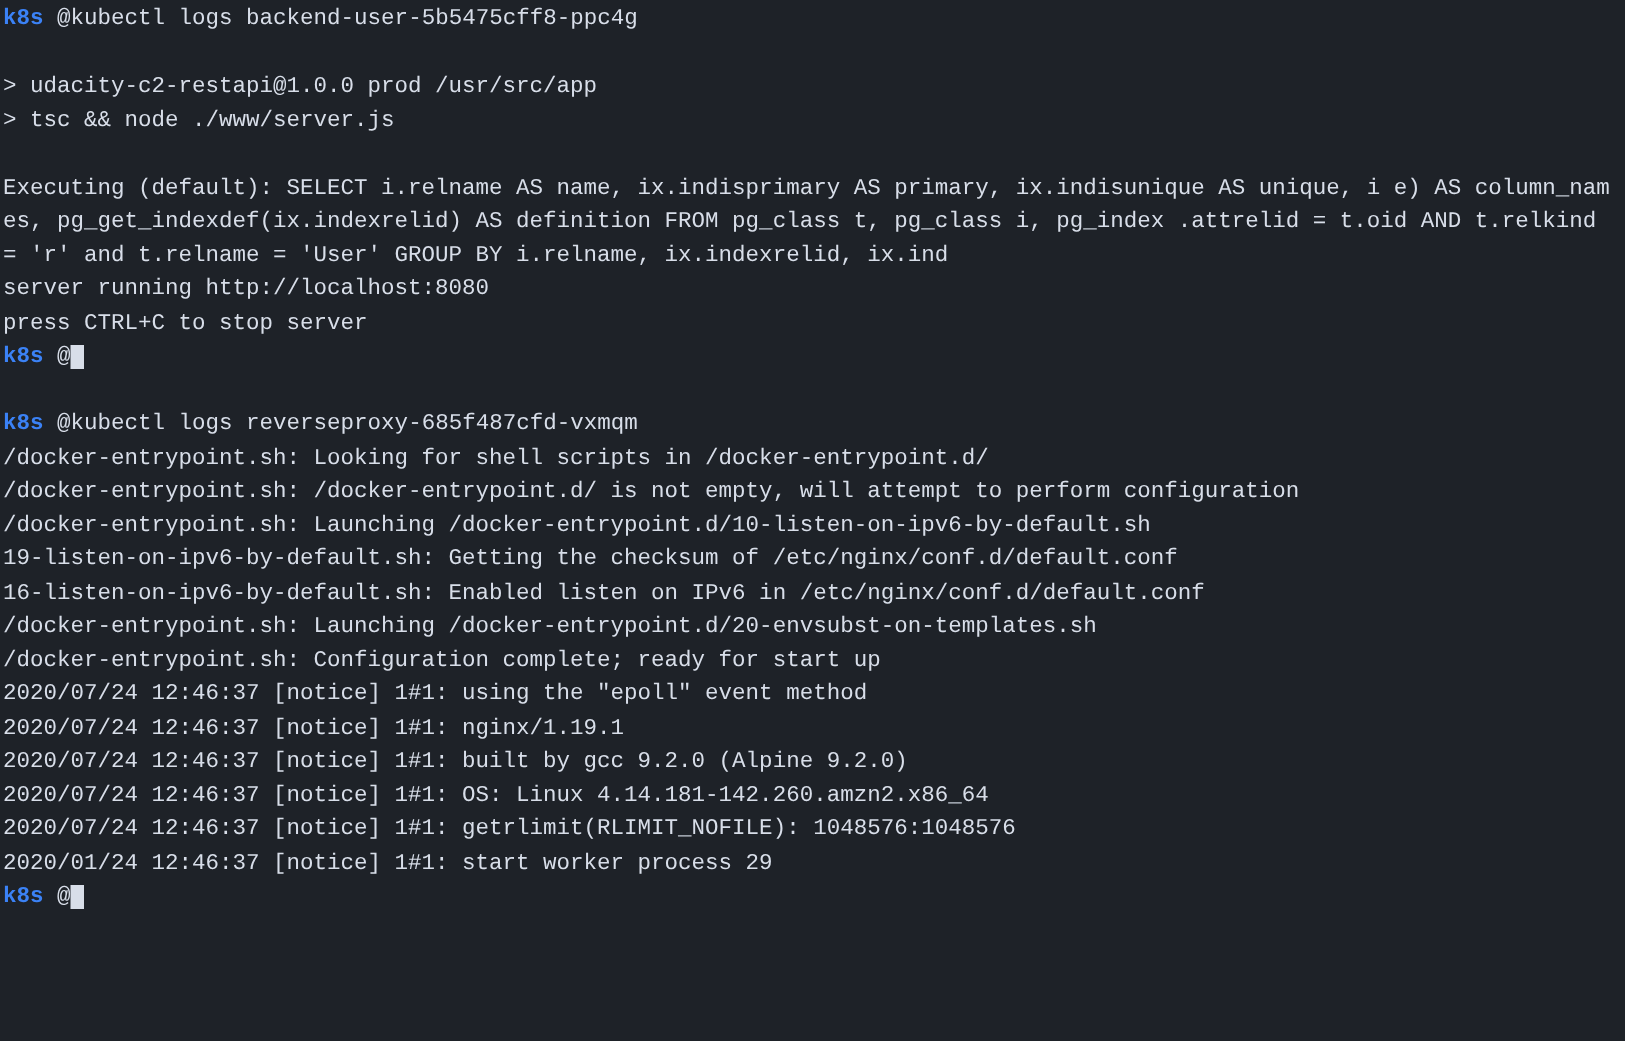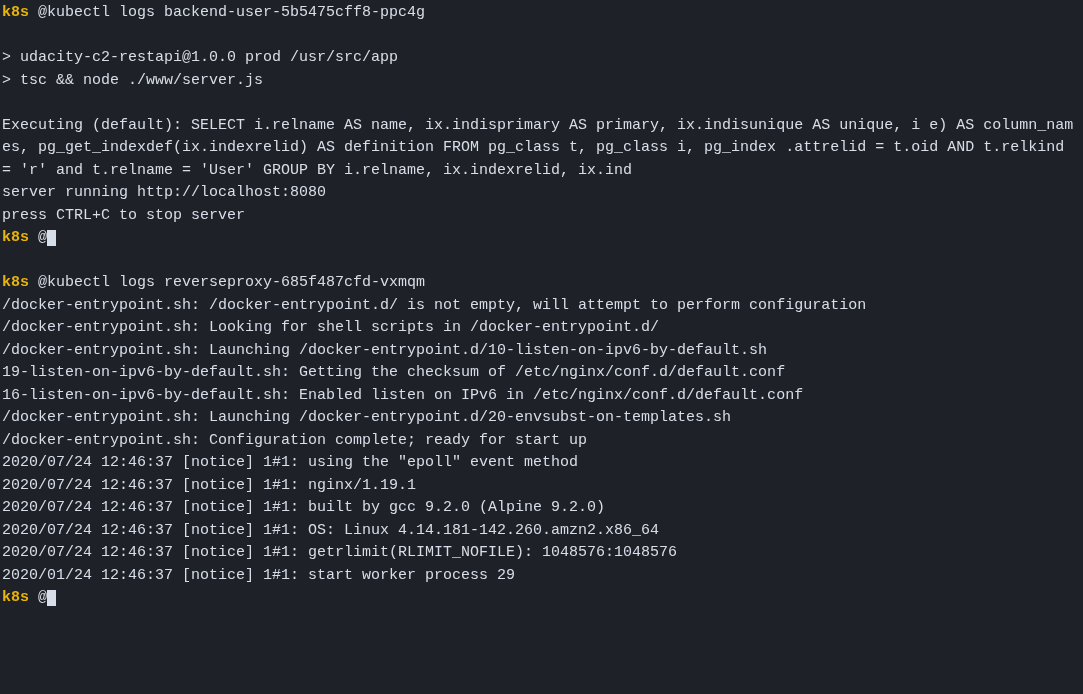--- a/index.html
+++ b/index.html
@@ -16,21 +16,21 @@
       padding: 2px;
       width: 1083px;
       height: 694px;
       overflow: hidden;
     }
     .terminal-line {
       white-space: pre-wrap;
       word-break: break-all;
     }
     .prompt {
-      color: #eab308;
+      color: #3b82f6;
       font-weight: bold;
     }
     .at-sign {
       color: #d8dee9;
     }
     .cursor {
       background-color: #d8dee9;
       display: inline-block;
       width: 9px;
       height: 16px;
@@ -57,22 +57,22 @@
   <div class="terminal-line">Executing (default): SELECT i.relname AS name, ix.indisprimary AS primary, ix.indisunique AS unique, i e) AS column_names, pg_get_indexdef(ix.indexrelid) AS definition FROM pg_class t, pg_class i, pg_index .attrelid = t.oid AND t.relkind = 'r' and t.relname = 'User' GROUP BY i.relname, ix.indexrelid, ix.ind</div>
   <div class="terminal-line">server running http://localhost:8080</div>
   <div class="terminal-line">press CTRL+C to stop server</div>
 
   <div class="terminal-line"><span class="prompt">k8s</span> <span class="at-sign">@</span><span class="cursor"></span></div>
 
   <div class="empty-line"></div>
 
   <div class="terminal-line"><span class="prompt">k8s</span> <span class="at-sign">@</span><span>kubectl logs reverseproxy-685f487cfd-vxmqm</span></div>
 
+  <div class="terminal-line">/docker-entrypoint.sh: Looking for shell scripts in /docker-entrypoint.d/</div>
   <div class="terminal-line">/docker-entrypoint.sh: /docker-entrypoint.d/ is not empty, will attempt to perform configuration</div>
-  <div class="terminal-line">/docker-entrypoint.sh: Looking for shell scripts in /docker-entrypoint.d/</div>
   <div class="terminal-line">/docker-entrypoint.sh: Launching /docker-entrypoint.d/10-listen-on-ipv6-by-default.sh</div>
   <div class="terminal-line">19-listen-on-ipv6-by-default.sh: Getting the checksum of /etc/nginx/conf.d/default.conf</div>
   <div class="terminal-line">16-listen-on-ipv6-by-default.sh: Enabled listen on IPv6 in /etc/nginx/conf.d/default.conf</div>
   <div class="terminal-line">/docker-entrypoint.sh: Launching /docker-entrypoint.d/20-envsubst-on-templates.sh</div>
   <div class="terminal-line">/docker-entrypoint.sh: Configuration complete; ready for start up</div>
   <div class="terminal-line">2020/07/24 12:46:37 [notice] 1#1: using the "epoll" event method</div>
   <div class="terminal-line">2020/07/24 12:46:37 [notice] 1#1: nginx/1.19.1</div>
   <div class="terminal-line">2020/07/24 12:46:37 [notice] 1#1: built by gcc 9.2.0 (Alpine 9.2.0)</div>
   <div class="terminal-line">2020/07/24 12:46:37 [notice] 1#1: OS: Linux 4.14.181-142.260.amzn2.x86_64</div>
   <div class="terminal-line">2020/07/24 12:46:37 [notice] 1#1: getrlimit(RLIMIT_NOFILE): 1048576:1048576</div>

